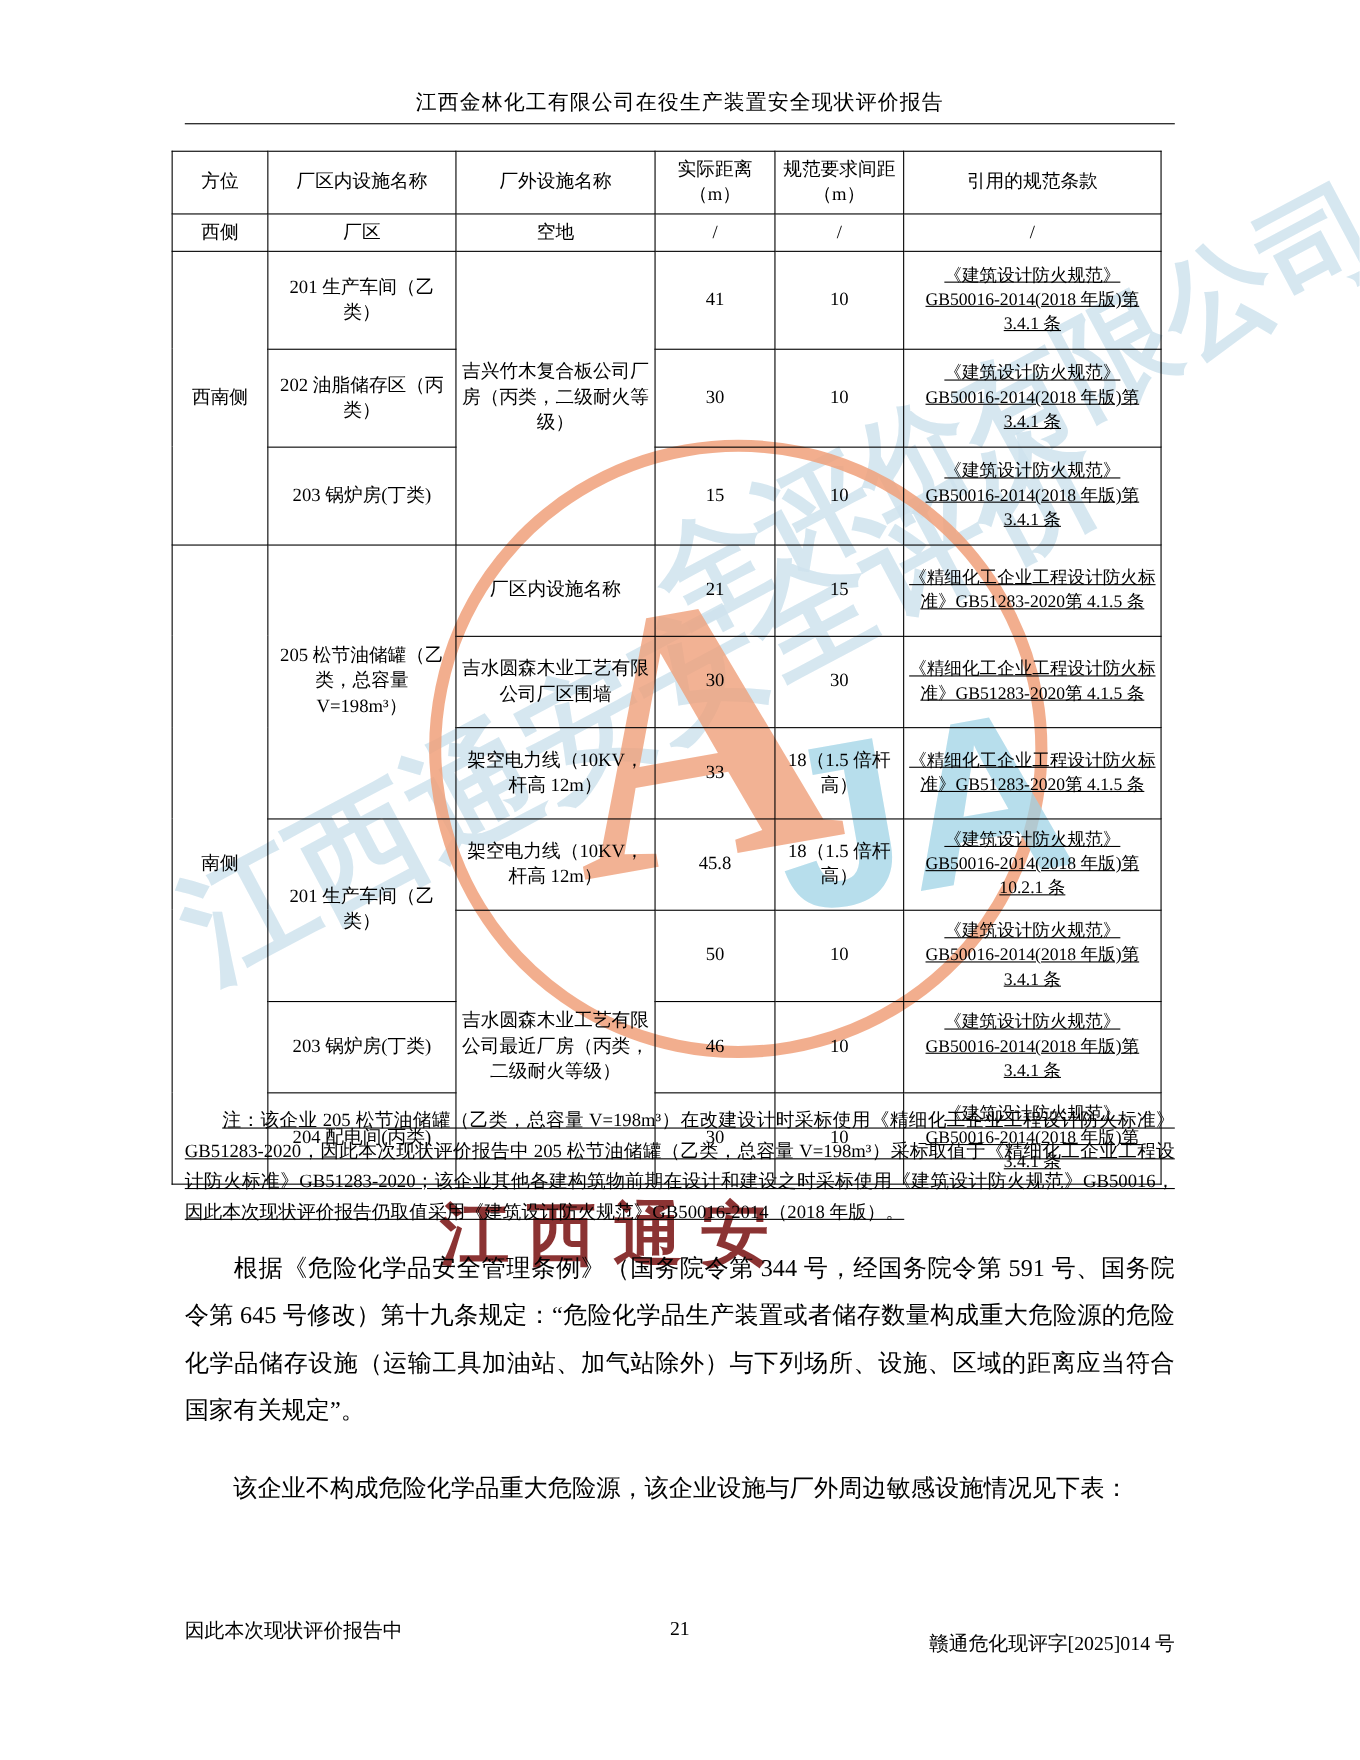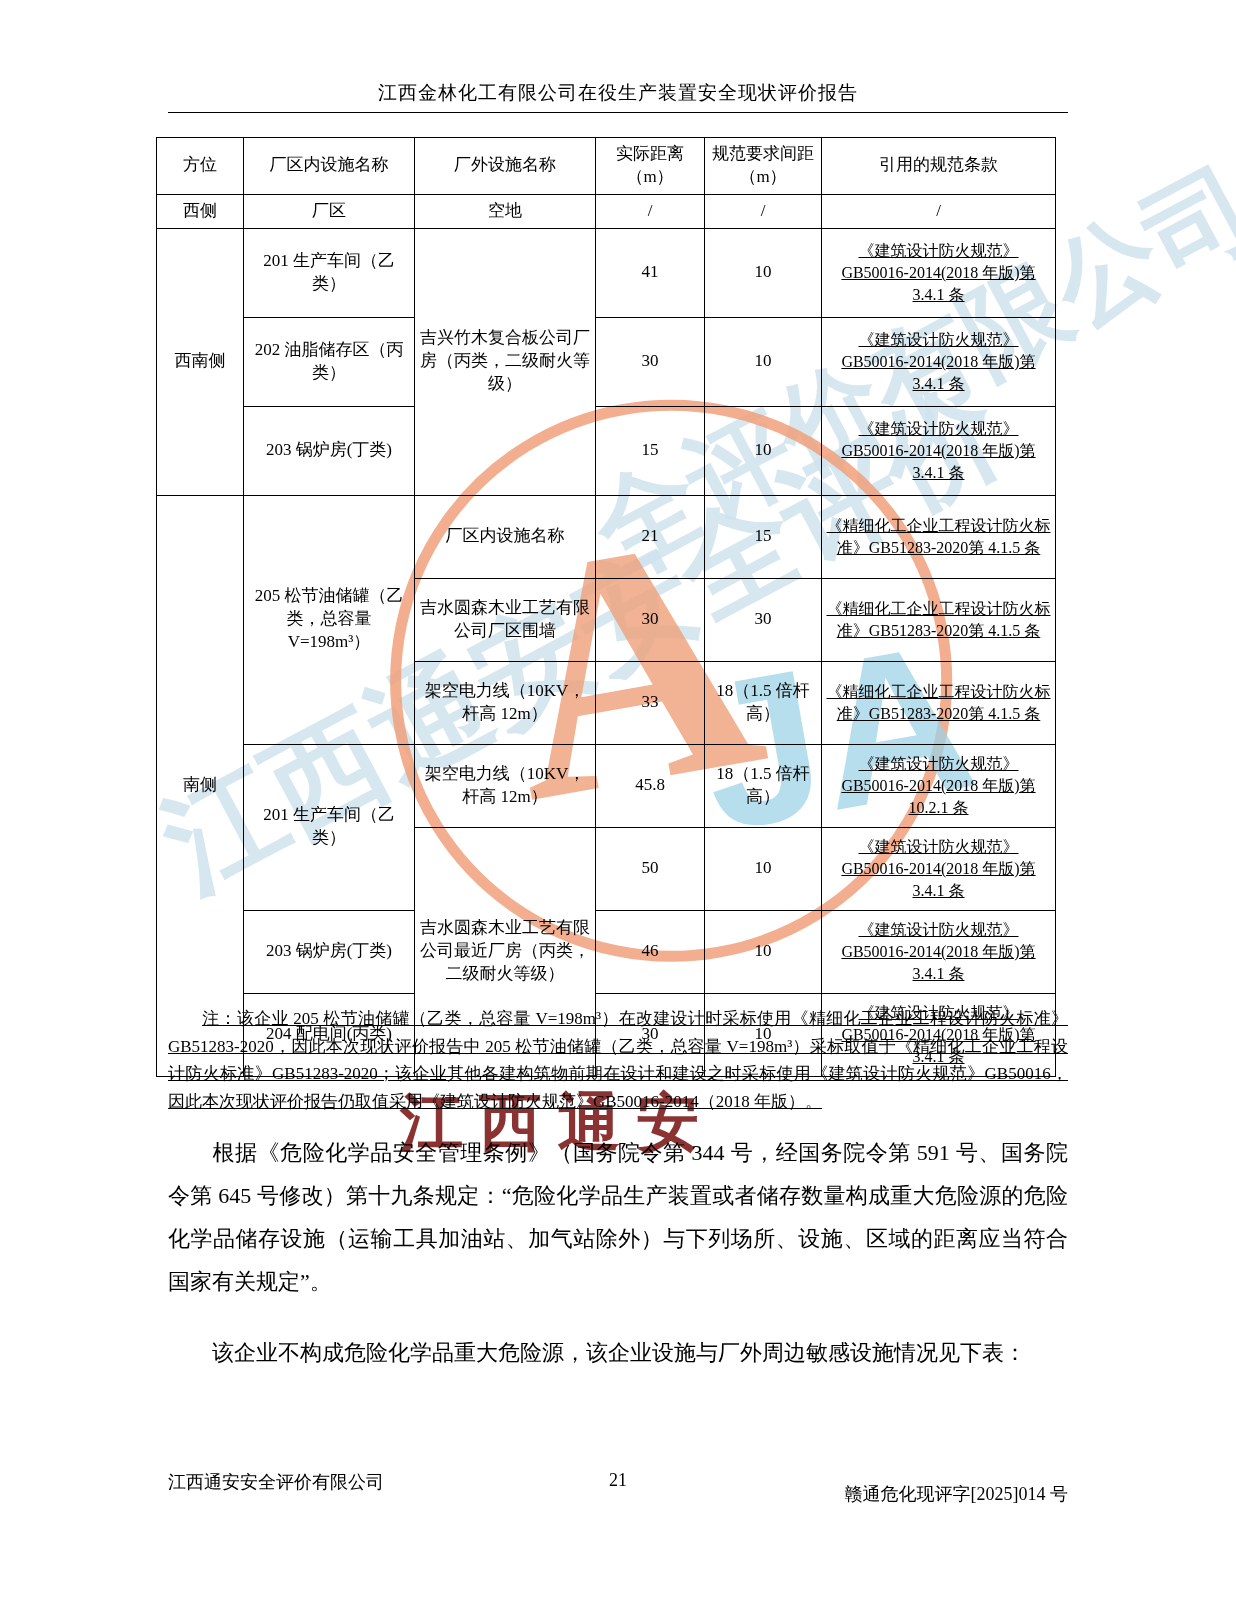--- a/index.html
+++ b/index.html
@@ -286,19 +286,19 @@
       </tbody>
     </table>
 
     <div class="note"><span class="ind"></span><span>注：该企业 205 松节油储罐（乙类，总容量 V=198m³）在改建设计时采标使用《精细化工企业工程设计防火标准》GB51283-2020，因此本次现状评价报告中 205 松节油储罐（乙类，总容量 V=198m³）采标取值于《精细化工企业工程设计防火标准》GB51283-2020；该企业其他各建构筑物前期在设计和建设之时采标使用《建筑设计防火规范》GB50016，因此本次现状评价报告仍取值采用《建筑设计防火规范》GB50016-2014（2018 年版）。</span></div>
 
     <div class="para p1"><span class="ind"></span><span>根据《危险化学品安全管理条例》（国务院令第 344 号，经国务院令第 591 号、国务院令第 645 号修改）第十九条规定：“危险化学品生产装置或者储存数量构成重大危险源的危险化学品储存设施（运输工具加油站、加气站除外）与下列场所、设施、区域的距离应当符合国家有关规定”。</span></div>
 
     <div class="para p2"><span class="ind"></span><span>该企业不构成危险化学品重大危险源，该企业设施与厂外周边敏感设施情况见下表：</span></div>
 
     <div class="footer">
-      <span class="left">江西通安安全评价有限公司</span>
+      <span class="left">因此本次现状评价报告中</span>
       <span class="center">21</span>
       <span class="right">赣通危化现评字[2025]014 号</span>
     </div>
 
   </div>
 </div>
 
 </body></html>

